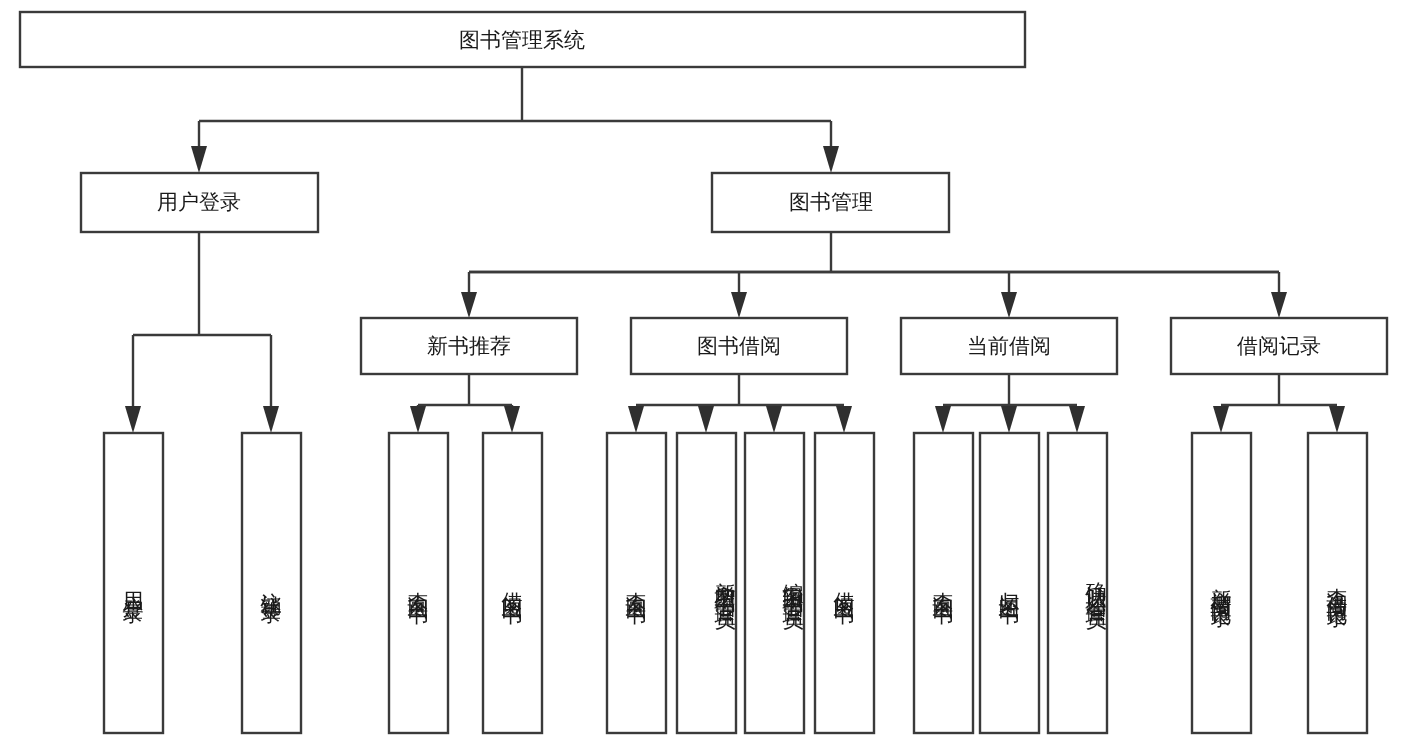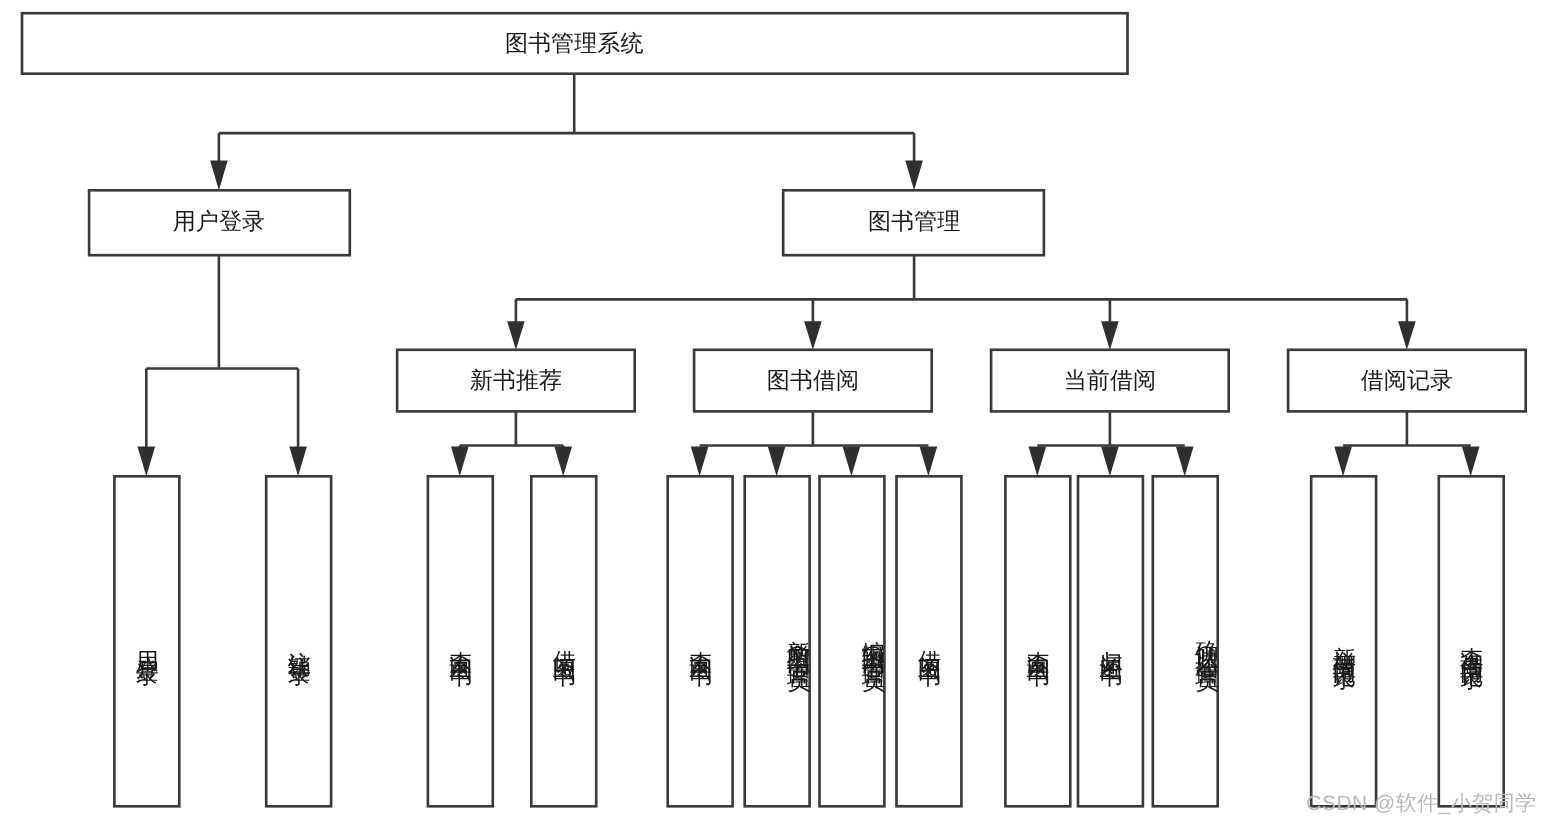--- a/index.html
+++ b/index.html
@@ -187,14 +187,13 @@
   <div class="node-label-v" style="left:745px; top:437px; width:59px; height:292px; align-items:flex-start;">编辑图书（管理员）</div>
   <div class="node-label-v" style="left:815px; top:433px; width:59px; height:300px;">借阅图书</div>
 
   <div class="node-label-v" style="left:914px; top:433px; width:59px; height:300px;">查询图书</div>
   <div class="node-label-v" style="left:980px; top:433px; width:59px; height:300px;">归还图书</div>
   <div class="node-label-v" style="left:1048px; top:437px; width:59px; height:292px; align-items:flex-start;">确认归还（管理员）</div>
 
   <div class="node-label-v" style="left:1192px; top:433px; width:59px; height:300px;">新增借阅记录</div>
   <div class="node-label-v" style="left:1308px; top:433px; width:59px; height:300px;">查询借阅记录</div>
 
-  <div class="watermark">CSDN @软件_小贺同学</div>
 </div>
 
 </body></html>

